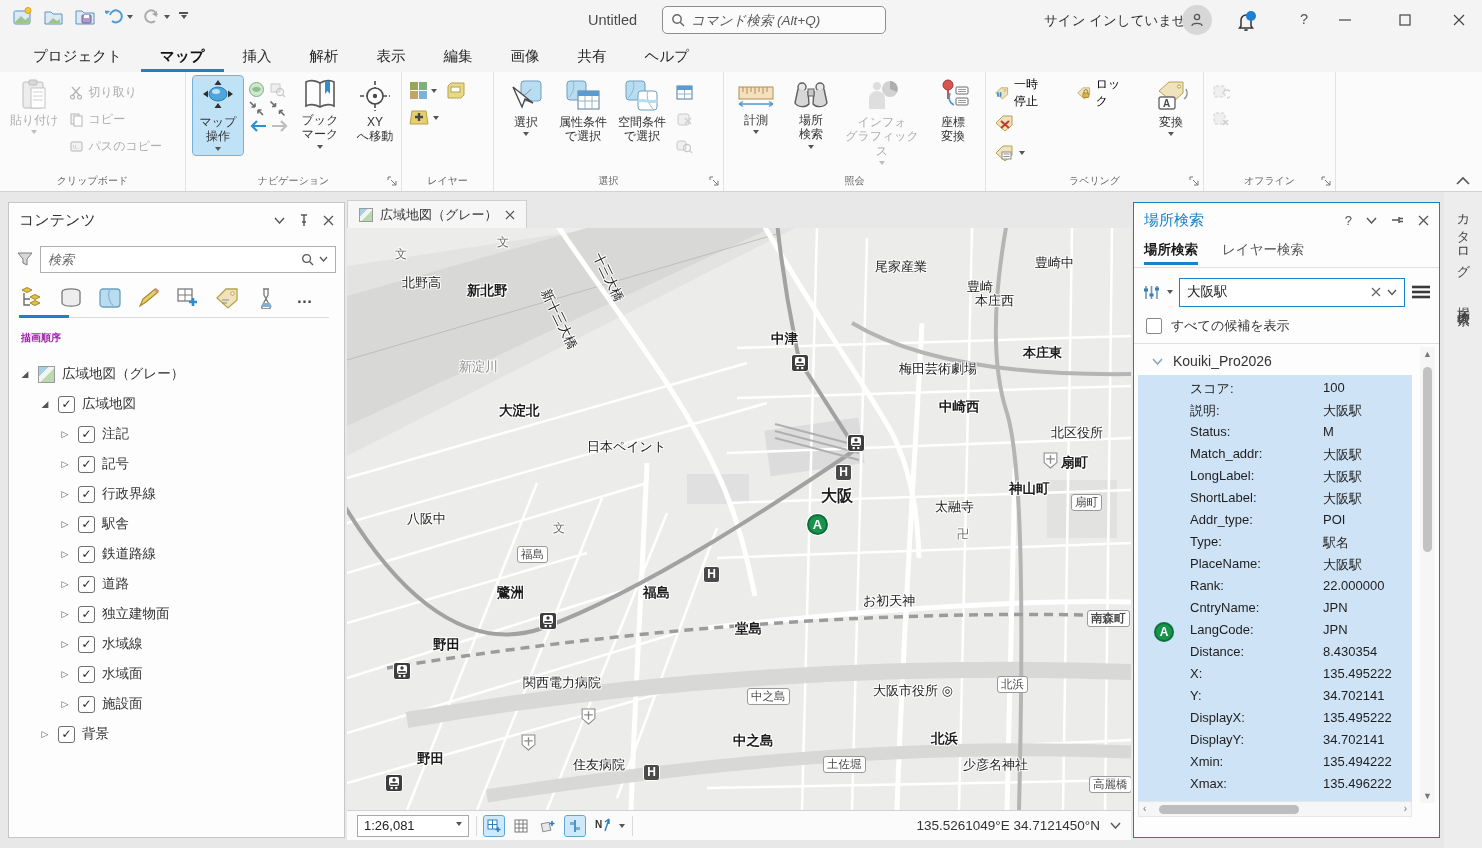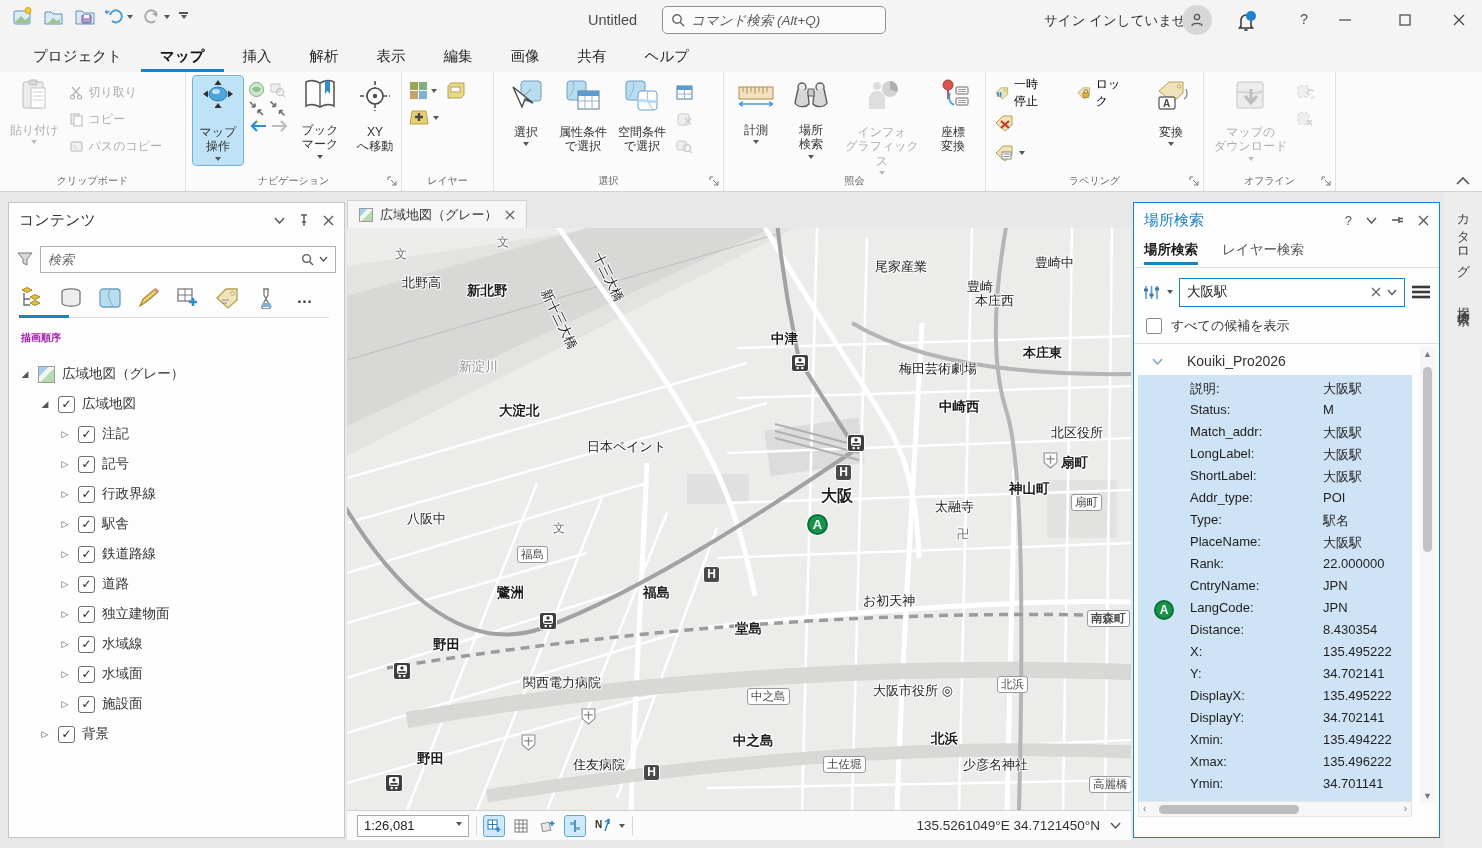--- a/index.html
+++ b/index.html
@@ -24,21 +24,21 @@
   .tabsrow{position:absolute;left:0;top:40px;width:1482px;height:32px;background:#f4f4f4;display:flex;padding-left:14px;}
   .rtab{padding:7px 19px 5px;font-size:14.5px;color:#262626;}
   .rtab.active{font-weight:bold;color:#111;box-shadow:inset 0 -3px 0 #1a82c8;}
 
   
   .ribbon{position:absolute;left:0;top:72px;width:1482px;height:120px;background:#fbfbfb;border-bottom:1px solid #d2d2d2;display:flex;}
   .rgroup{position:relative;height:100%;border-right:1px solid #e2e2e2;padding:4px 7px 20px;display:flex;gap:5px;align-items:flex-start;}
   .glabel{position:absolute;bottom:3px;left:0;width:100%;text-align:center;font-size:10px;color:#666;}
   .bigbtn{display:flex;flex-direction:column;align-items:center;min-width:50px;padding:3px 3px 1px;border-radius:3px;font-size:12px;color:#333;}
   .bigbtn.hl{background:#bfe2f6;outline:1px solid #74b3d9;}
-  .blabel{text-align:center;white-space:pre-line;line-height:1.2;margin-top:12px;}
+  .blabel{text-align:center;white-space:pre-line;line-height:1.2;margin-top:2px;}
   .caret{display:inline-block;width:0;height:0;border:3.5px solid transparent;border-top:4.5px solid #555;margin-top:3px;}
   .disabled{color:#adadad;}
   .disabled .caret{border-top-color:#bdbdbd;}
   .smcol{display:flex;flex-direction:column;gap:4px;padding-top:5px;}
   .smbtn{display:flex;align-items:center;gap:5px;font-size:12px;height:23px;padding:0 2px;}
   .launcher{position:absolute;right:3px;bottom:4px;}
   .collapse-ribbon{position:absolute;right:12px;bottom:6px;color:#555;font-size:13px;}
 
   
   .panel{position:absolute;background:#fdfdfd;border:1px solid #c6c6c6;}
@@ -93,21 +93,21 @@
   .ltabs{position:absolute;left:10px;top:38px;display:flex;gap:24px;font-size:13.5px;color:#555;}
   .ltab.active{color:#1a1a1a;font-weight:bold;box-shadow:inset 0 -3px 0 #1a82c8;padding-bottom:6px;}
   .ltabline{position:absolute;left:0;top:64px;right:0;height:1px;background:#e0e0e0;}
   .lsearchrow{position:absolute;left:8px;top:74px;right:8px;height:30px;display:flex;align-items:center;gap:6px;}
   .lsearch{flex:1;height:29px;border:1.5px solid #1a82c8;background:#fff;display:flex;align-items:center;padding:0 7px;gap:6px;}
   .lsearch input{border:none;outline:none;flex:1;font-size:13.5px;color:#222;width:80px;}
   .lcheckrow{position:absolute;left:12px;top:114px;display:flex;align-items:center;gap:9px;font-size:13px;color:#333;}
   .lcheck{width:16px;height:16px;border:1px solid #8a8a8a;background:#fff;border-radius:2px;}
   .ldivide{position:absolute;left:0;top:140px;right:0;height:1px;background:#e0e0e0;}
   .results{position:absolute;left:4px;top:144px;width:274px;height:470px;overflow:hidden;}
-  .provrow{height:28px;display:flex;align-items:center;gap:24px;padding-left:14px;font-size:14px;color:#333;}
+  .provrow{height:28px;display:flex;align-items:center;gap:10px;padding-left:14px;font-size:14px;color:#333;}
   .provchev{color:#8aa8bf;font-size:11px;}
   .selblock{background:#cfe3f6;padding:5px 0 5px;}
   .lrow{position:relative;height:22px;font-size:13px;color:#1e1e1e;}
   .lkey{position:absolute;left:52px;}
   .lval{position:absolute;left:185px;}
   .amark{position:absolute;left:16px;top:0px;width:20px;height:20px;border-radius:50%;background:#18944c;border:2px solid #0c703a;color:#fff;font-weight:bold;font-size:12px;text-align:center;line-height:16px;}
   .vscroll{position:absolute;right:4px;top:144px;width:15px;height:456px;background:#f6f6f6;}
   .vthumb{position:absolute;left:3px;top:20px;width:9px;height:185px;background:#c2c2c2;border-radius:5px;}
   .varrow{position:absolute;left:0;width:15px;text-align:center;color:#777;font-size:9px;}
   .hscroll{position:absolute;left:4px;top:598px;width:274px;height:16px;background:#f6f6f6;border:1px solid #e6e6e6;display:flex;align-items:center;}
@@ -580,32 +580,20 @@
     </div>
     <div class="glabel">ラベリング</div>
     <span class="launcher">
         <svg width="11" height="11">
           <path d="M1,4 V1 H4 M4,4 L9,9 M9,5 V9 H5" fill="none" stroke="#777"></path>
         </svg>
       </span>
   </div>
 
   <div class="rgroup" style="width:132px;">
-    <div class="bigbtn disabled">
-      <span>
-          <svg width="34" height="34" viewBox="0 0 34 34">
-            <rect x="3" y="3" width="26" height="26" rx="2" fill="#ececec" stroke="#c4c4c4"></rect>
-            <path d="M3,14 C10,10 18,18 29,12" fill="none" stroke="#d4d4d4" stroke-width="2"></path>
-            <path d="M17,10 V22 M11,17 L17,24 L23,17" fill="none" stroke="#bdbdbd" stroke-width="3"></path>
-          </svg>
-        </span>
-      <span class="blabel">マップの
-ダウンロード</span>
-        <span class="caret"></span>
-    </div>
     <div class="smcol">
       <span class="smbtn">
           <svg width="17" height="15" viewBox="0 0 17 15">
             <rect x="1" y="1" width="11" height="11" rx="2" fill="#efefef" stroke="#cfcfcf" stroke-dasharray="3 2"></rect>
             <path d="M10,9 a4,4 0 1 1 4,4" fill="none" stroke="#cfcfcf" stroke-width="1.4"></path>
           </svg>
         </span>
       <span class="smbtn">
           <svg width="17" height="15" viewBox="0 0 17 15">
             <rect x="1" y="1" width="11" height="11" rx="2" fill="#efefef" stroke="#cfcfcf" stroke-dasharray="3 2"></rect>
@@ -1119,20 +1107,24 @@
       <span class="provchev">
           <svg width="11" height="7">
             <path d="M1,1 L5.5,6 L10,1" fill="none" stroke="#8aa8bf" stroke-width="1.6"></path>
           </svg>
         </span>
       <span>Kouiki_Pro2026</span>
     </div>
     <div class="selblock">
       <div>
           <div class="lrow">
+            <span class="lkey">スコア:</span>
+            <span class="lval">100</span>
+          </div>
+          <div class="lrow">
             <span class="lkey">説明:</span>
             <span class="lval">大阪駅</span>
           </div>
           <div class="lrow">
             <span class="lkey">Status:</span>
             <span class="lval">M</span>
           </div>
           <div class="lrow">
             <span class="lkey">Match_addr:</span>
             <span class="lval">大阪駅</span>

